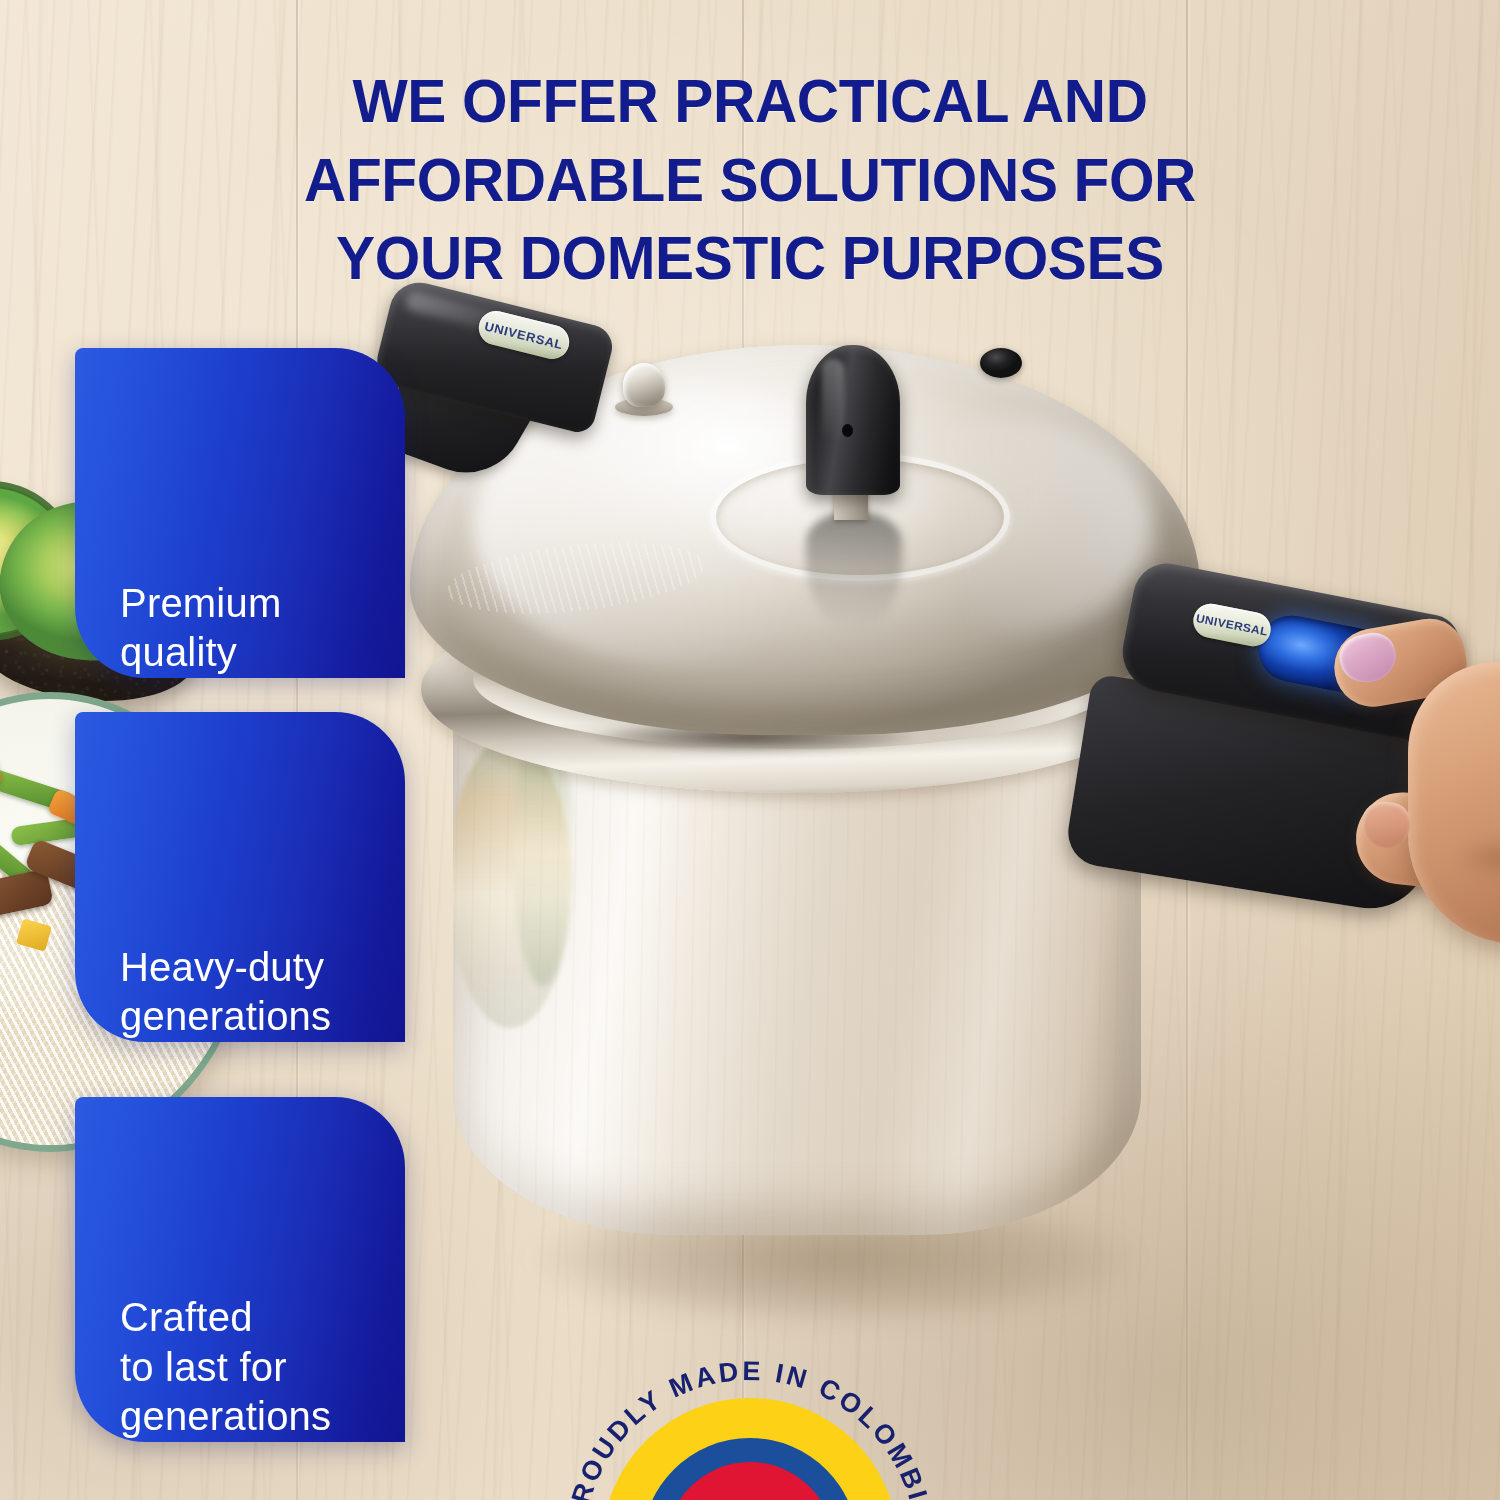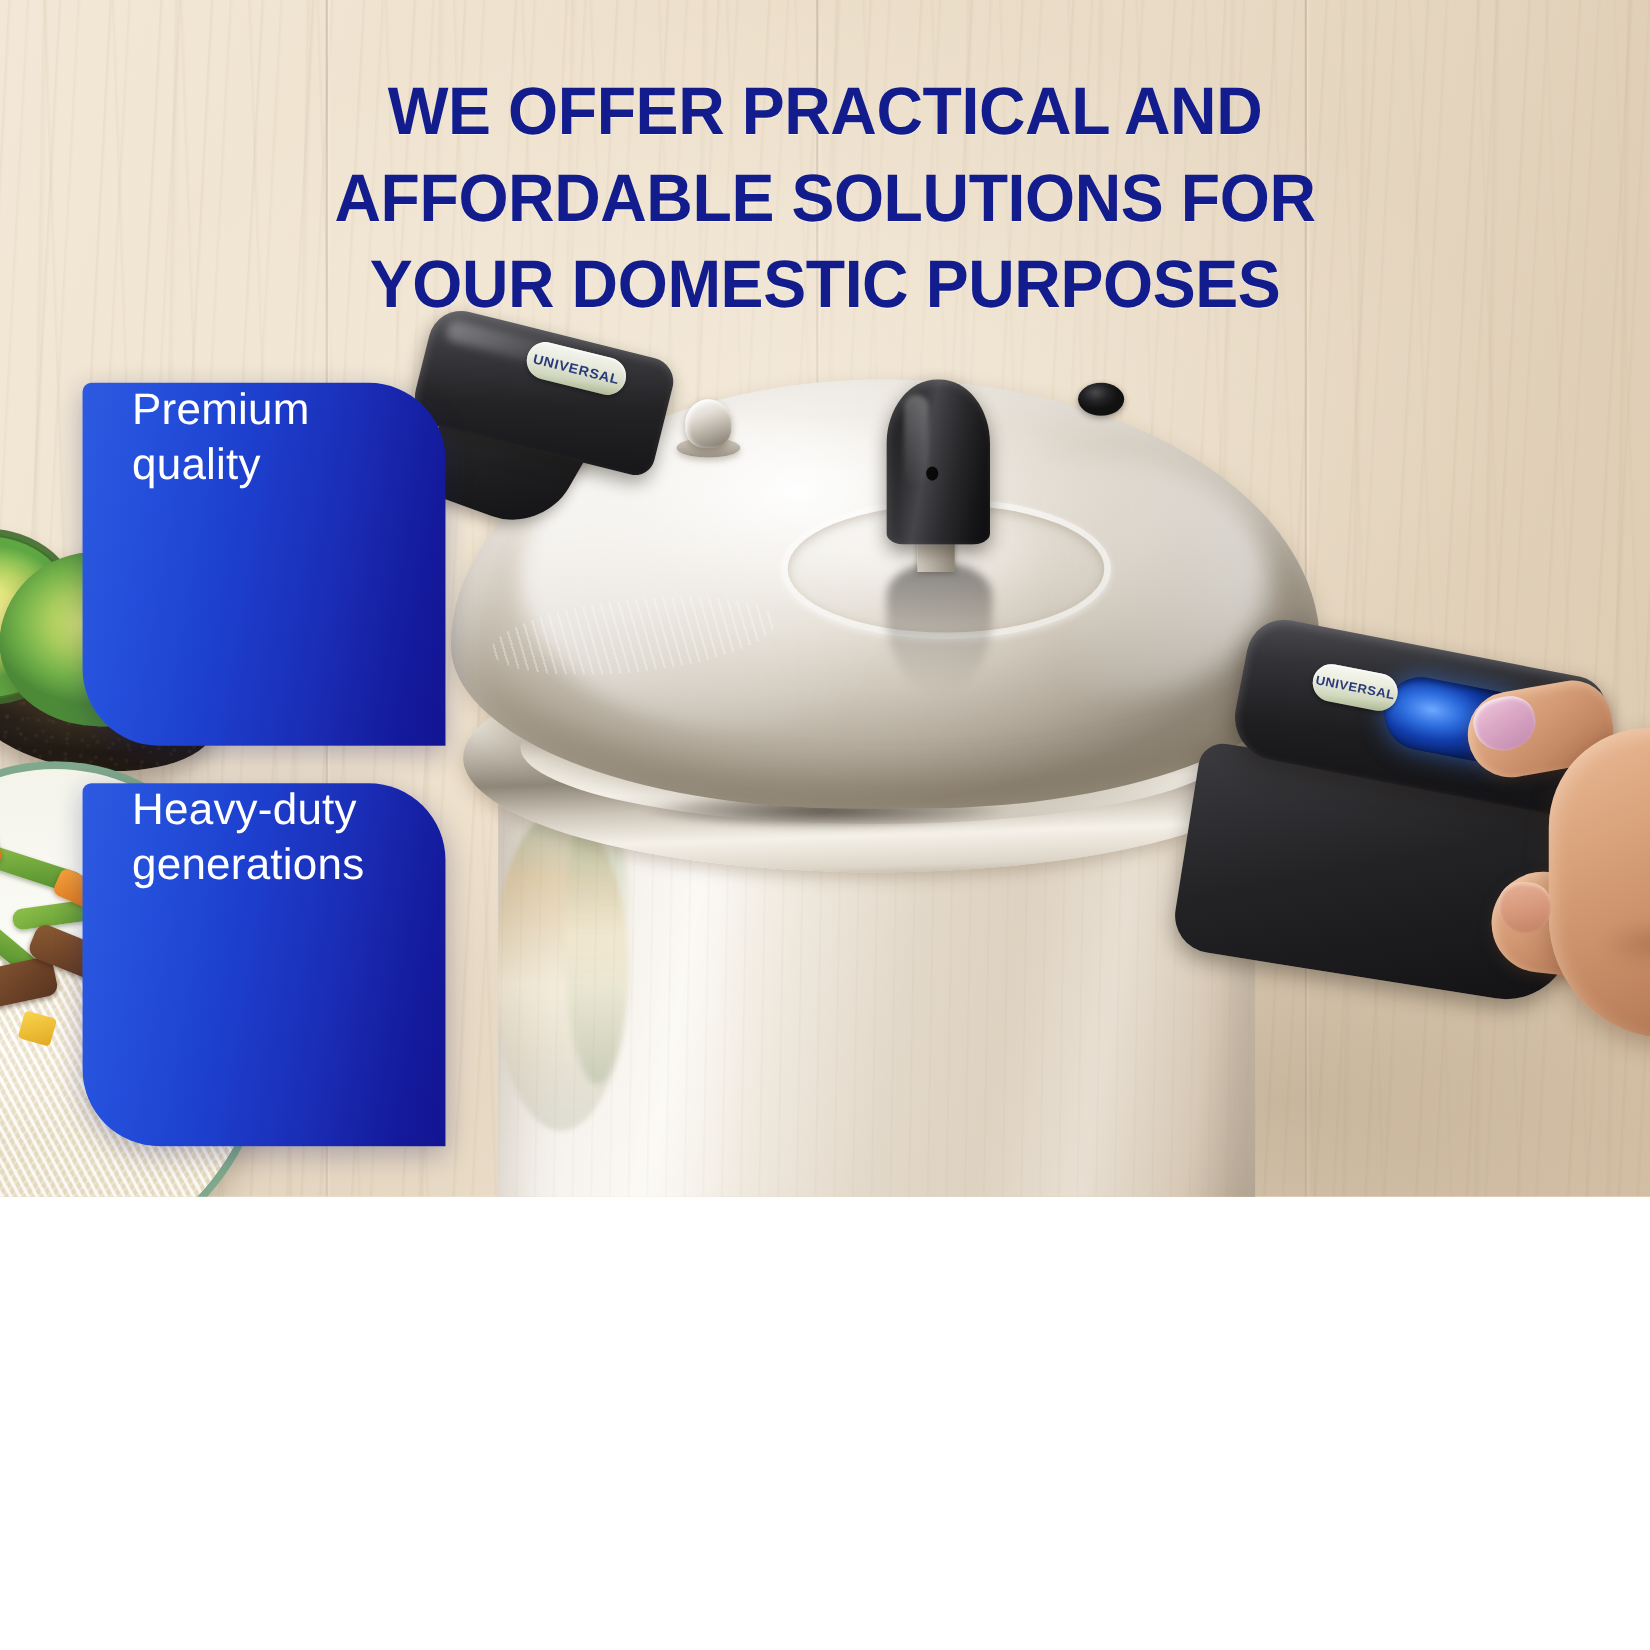--- a/index.html
+++ b/index.html
@@ -6,21 +6,21 @@
   * { margin:0; padding:0; box-sizing:border-box; }
   html,body{ background:#ffffff; }
   body{
     font-family:"Liberation Sans", sans-serif;
     width:1500px; height:1500px;
     overflow:hidden;
   }
 
   .stage{
     position:relative;
-    width:1500px; height:1088px;
+    width:1500px; height:1500px;
     overflow:hidden;
     background:#efe3d0;
   }
 
   
   .wood-base{
     position:absolute; inset:0;
     background:
       linear-gradient(105deg, #f3e8d7 0%, #eee1cd 30%, #e9dbc6 58%, #e3d3bc 78%, #dcc9ae 100%);
   }
@@ -506,21 +506,21 @@
 
   
   .card{
     position:absolute;
     left:75px;
     width:330px;
     background:linear-gradient(100deg, #2d5ae0 0%, #2450dc 18%, #1d3fce 42%, #1a2cb4 68%, #141a9c 88%, #121592 100%);
     border-radius:8px 70px 0 70px;
     box-shadow:0 7px 24px rgba(20,24,90,.28);
     display:flex;
-    align-items:flex-start;
+    align-items:flex-end;
     z-index:40;
   }
   .card .txt{
     color:#ffffff;
     font-size:40px;
     line-height:1.24;
     font-weight:400;
     letter-spacing:.2px;
     padding:0 30px 0 45px;
     white-space:pre-line;
@@ -639,20 +639,25 @@
       <div class="knuckle-shade"></div>
     </div>
   </div>
 
   <div class="card" id="card-0">
     <div class="txt">Premium
 quality</div>
   </div>
   <div class="card" id="card-1">
     <div class="txt">Heavy-duty
+generations</div>
+  </div>
+  <div class="card" id="card-2">
+    <div class="txt">Crafted
+to last for
 generations</div>
   </div>
 
   <div class="colombia">
     <svg viewBox="0 0 380 380" xmlns="http://www.w3.org/2000/svg">
       <defs>
         <path id="arcPath" d="M 24,190 A 166,166 0 0 1 356,190"></path>
       </defs>
       <circle cx="190" cy="190" r="148" fill="#fcd116"></circle>
       <circle cx="190" cy="190" r="108" fill="#1b4e9b"></circle>

